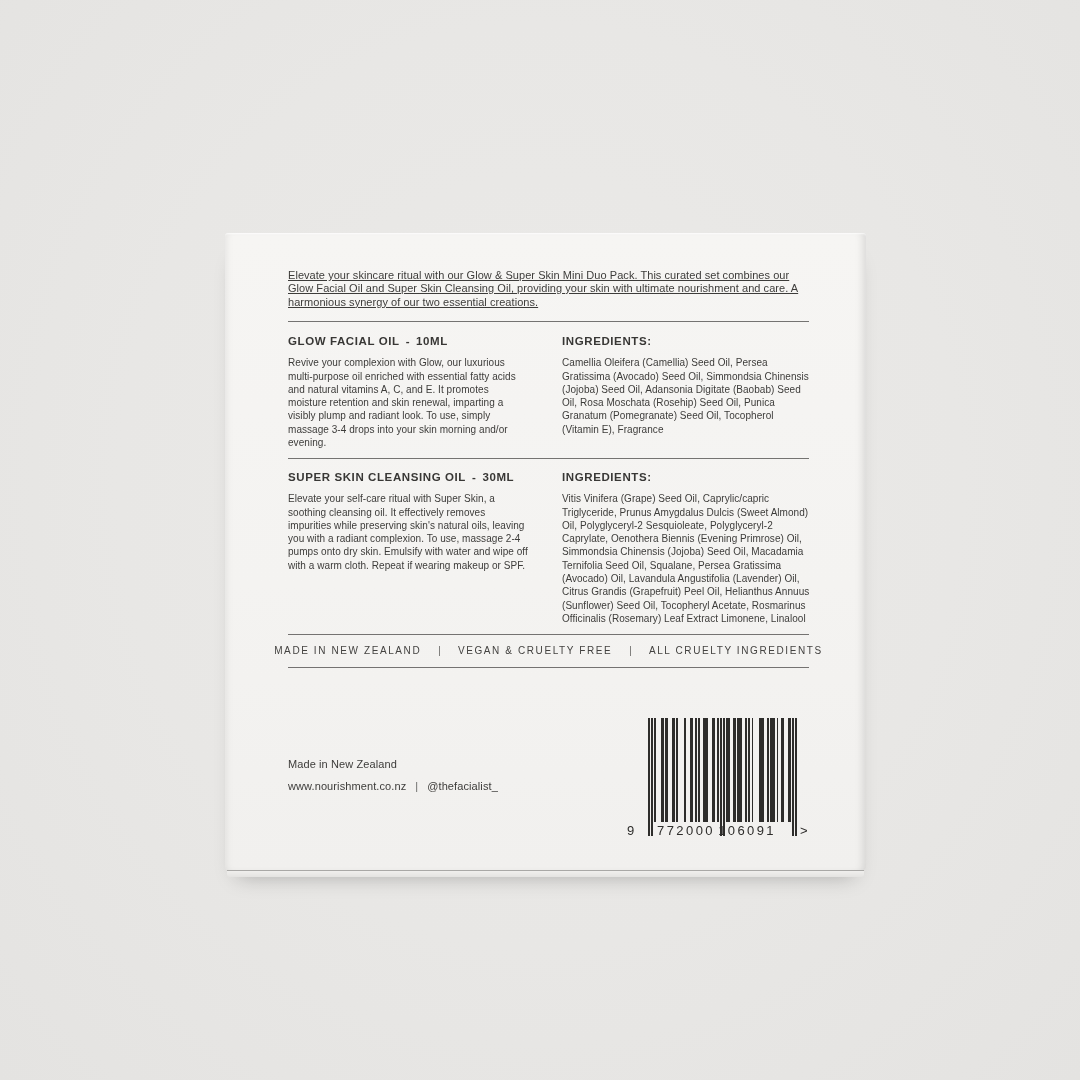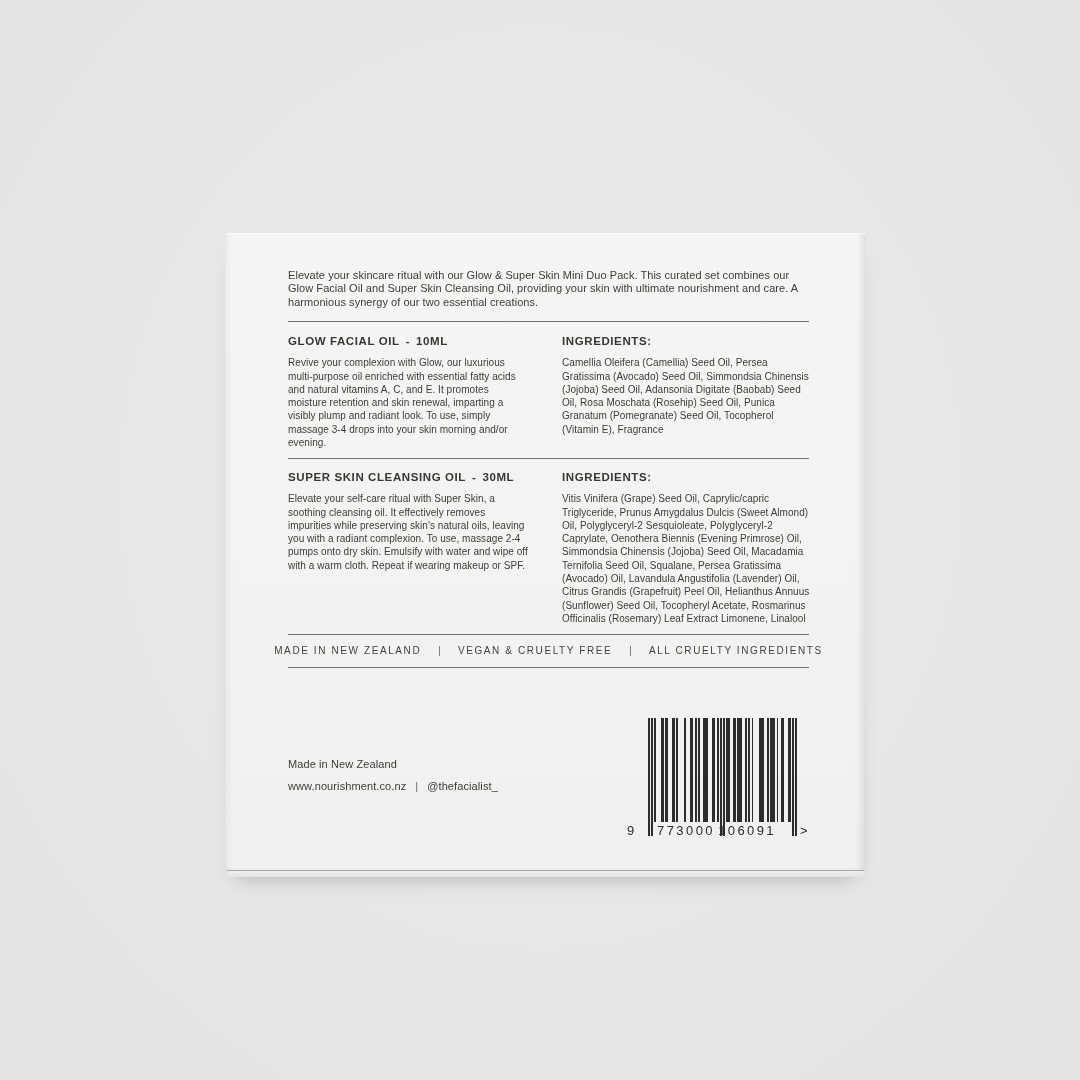--- a/index.html
+++ b/index.html
@@ -27,21 +27,21 @@
       inset -8px 0 10px -6px rgba(0,0,0,0.14),
       0 18px 20px -12px rgba(0,0,0,0.28);
   }
   .box::after{ 
     content:"";position:absolute;top:100%;left:2px;right:2px;height:6px;
     background:linear-gradient(#f0efed,#e4e3e1);
     border-top:1px solid #a9a8a6;
     border-radius:0 0 3px 3px;
   }
   .content{padding:36px 57px 0 63px;}
-  .intro{font-size:11px;line-height:13.4px;letter-spacing:0.05px;}
+  .intro{font-size:11px;line-height:13.4px;letter-spacing:0.05px;text-decoration:underline;}
   hr.rule{border:none;border-top:1px solid var(--rule);height:0;opacity:0.85;}
   .r1{margin:12px 0 13px 0;}
   .r2{margin:9px 0 12px 0;}
   .r3{margin:9px 0 0 0;}
   .r4{margin:0;}
   .section{display:flex;}
   .col-left{width:242px;margin-right:32px;flex:0 0 auto;}
   .col-right{width:249px;flex:0 0 auto;}
   .sec-heading{
     font-size:11.5px;font-weight:700;letter-spacing:0.6px;
@@ -168,19 +168,19 @@
           <rect x="128.61" y="0" width="1.57" height="104"></rect>
           <rect x="133.32" y="0" width="1.57" height="104"></rect>
           <rect x="134.88" y="0" width="1.57" height="104"></rect>
           <rect x="139.59" y="0" width="1.57" height="104"></rect>
           <rect x="141.16" y="0" width="1.57" height="104"></rect>
           <rect x="144.29" y="0" width="1.57" height="118"></rect>
           <rect x="147.43" y="0" width="1.57" height="118"></rect>
         </svg>
       <div class="bc-digits">
         <span class="bc-first">9</span>
-        <span class="bc-g1">773000</span>
+        <span class="bc-g1">772000</span>
         <span class="bc-g2">106091</span>
         <span class="bc-last">&gt;</span>
       </div>
     </div>
   </div>
 </div>
 
 </body></html>

